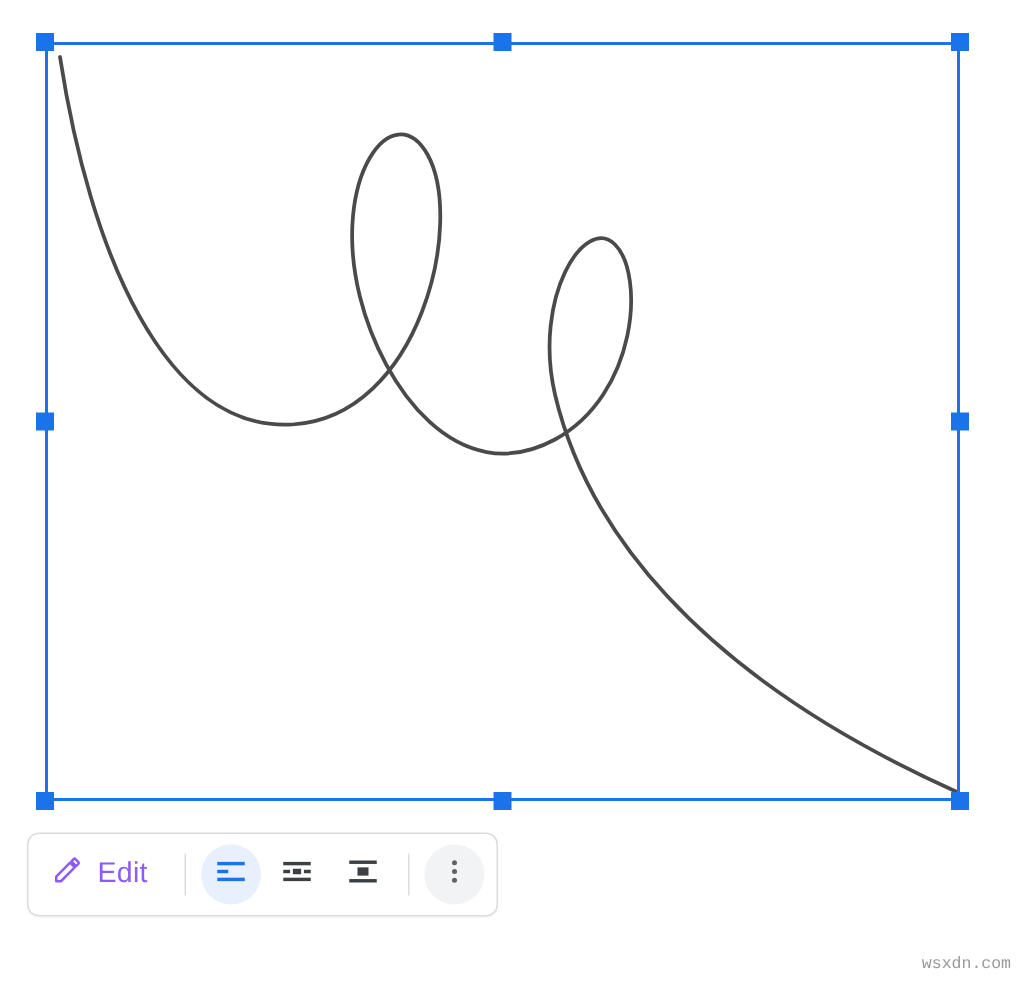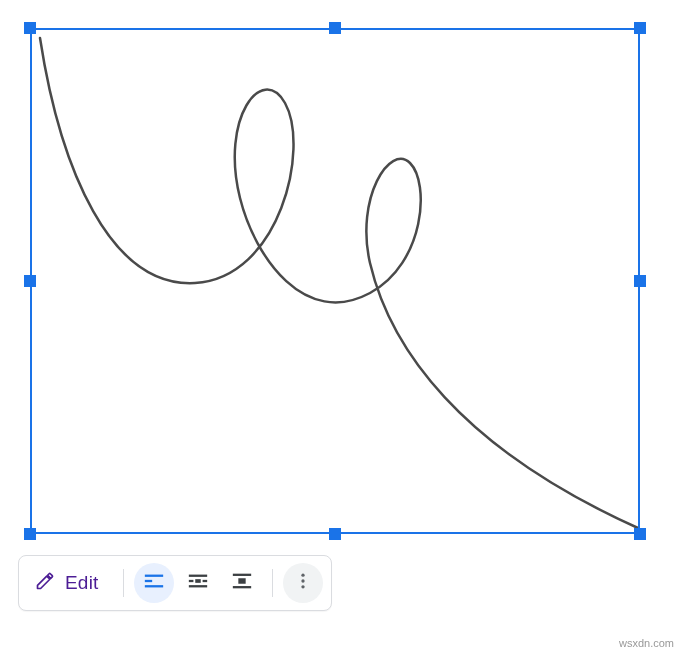--- a/index.html
+++ b/index.html
@@ -67,21 +67,21 @@
       gap: 4px;
       box-shadow: 0 1px 1px rgba(0,0,0,0.04);
     }
     .edit-btn {
       display: flex;
       align-items: center;
       gap: 10px;
       padding: 8px 14px 8px 8px;
       border-radius: 6px;
       cursor: pointer;
-      color: #4c1d95;
+      color: #8b5cf6;
       font-size: 19px;
       font-weight: 500;
       letter-spacing: 0.2px;
     }
     .divider {
       width: 1px;
       height: 28px;
       background: #dadce0;
       margin: 0 6px;
     }
@@ -109,21 +109,21 @@
       justify-content: center;
       cursor: pointer;
       color: #5f6368;
     }
     .watermark {
       position: absolute;
       right: 6px;
       bottom: 6px;
       font-size: 11px;
       color: #999;
-      font-family: Liberation Sans, sans-serif;
+      font-family: Liberation Mono, monospace;
     }
   </style>
 </head>
 <body>
 
 <div class="canvas-area">
   <svg class="drawing-svg" viewBox="0 0 610 506">
     <path d="M 10 10 C 30 140, 80 260, 165 255 C 250 250, 280 120, 255 75 C 232 35, 190 90, 210 170 C 225 230, 275 300, 340 265 C 395 235, 400 155, 380 135 C 360 115, 325 170, 340 235 C 360 320, 430 420, 608 500"></path>
   </svg>
   <div class="selection-box"></div>

